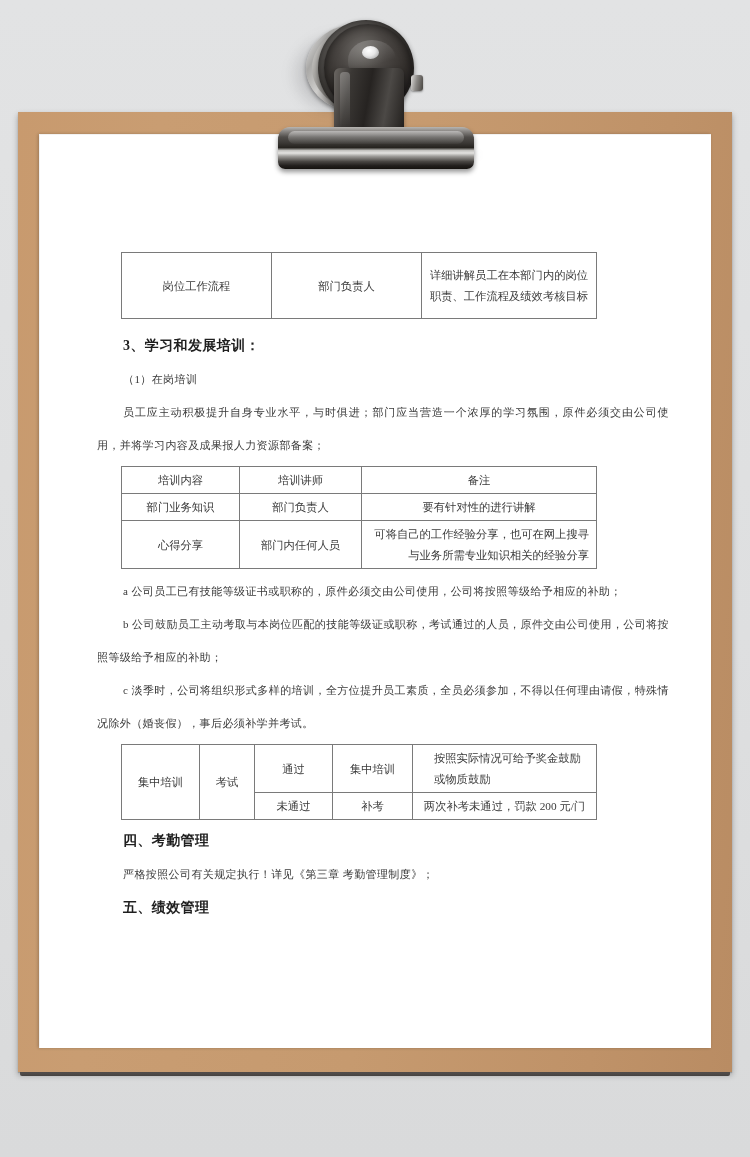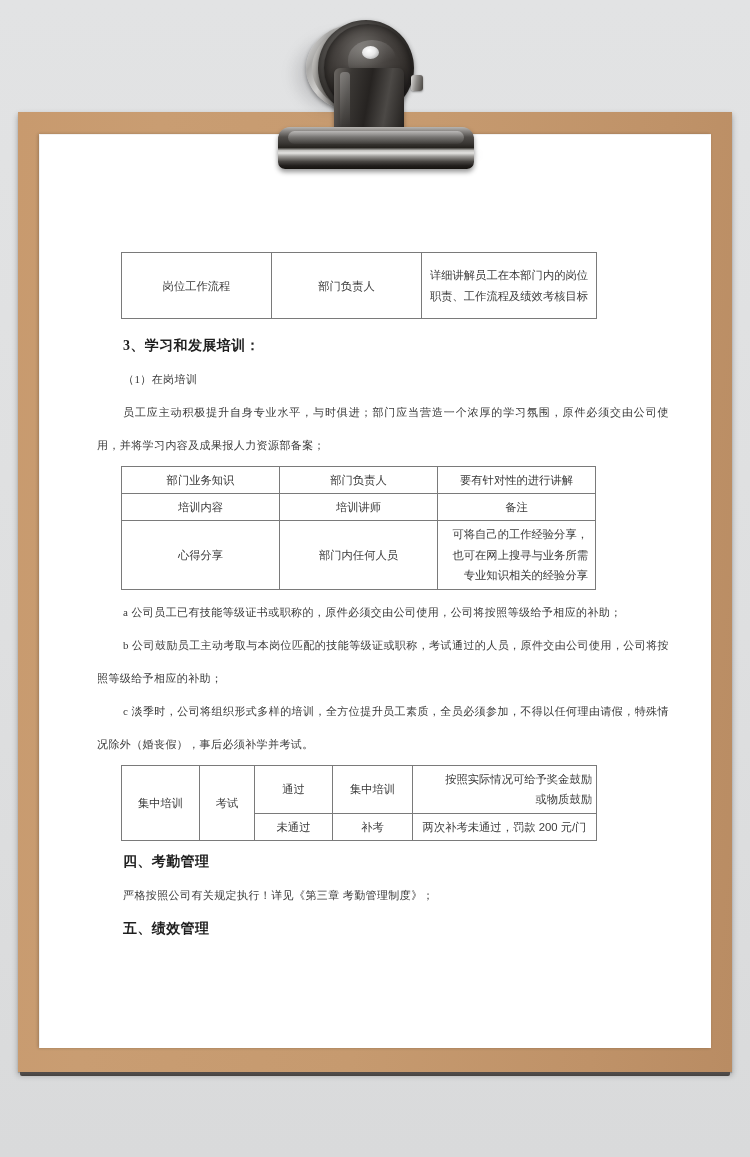--- a/index.html
+++ b/index.html
@@ -152,21 +152,21 @@
     margin: 0 0 0 24px;
     table-layout: fixed;
   }
   .tbl td {
     border: 1px solid #7a7a7a;
     font-size: 11.3px;
     line-height: 20px;
     text-align: center;
     padding: 3px 4px;
     color: #3a3a3a;
-    font-family: Liberation Sans, sans-serif;
+    font-family: Liberation Serif, serif;
   }
   .tbl td.wrapcell { line-height: 20.5px; }
 
   p.body {
     font-size: 11px;
     line-height: 33px;
     margin: 0;
     color: #3a3a3a;
     text-align: justify;
     letter-spacing: .4px;
@@ -209,28 +209,28 @@
 
       <p class="body indent">（1）在岗培训</p>
 
       <p class="body indent">员工应主动积极提升自身专业水平，与时俱进；部门应当营造一个浓厚的学习氛围，原件必须交由公司使用，并将学习内容及成果报人力资源部备案；</p>
 
       <div class="sp4"></div>
 
       <table class="tbl">
         <tbody>
           <tr>
+            <td style="width:118px;height:26px">培训内容</td>
+            <td style="width:122px">培训讲师</td>
+            <td style="width:235px">备注</td>
+          </tr>
+          <tr>
             <td style="height:26px">部门业务知识</td>
             <td>部门负责人</td>
             <td>要有针对性的进行讲解</td>
-          </tr>
-          <tr>
-            <td style="width:118px;height:26px">培训内容</td>
-            <td style="width:122px">培训讲师</td>
-            <td style="width:235px">备注</td>
           </tr>
           <tr>
             <td style="height:46px">心得分享</td>
             <td>部门内任何人员</td>
             <td class="wrapcell" style="text-align:right;padding-left:7px;padding-right:7px">可将自己的工作经验分享，也可在网上搜寻与业务所需专业知识相关的经验分享</td>
           </tr>
         </tbody>
       </table>
 
       <div class="sp6"></div>
@@ -244,21 +244,21 @@
 
       <div class="sp4"></div>
 
       <table class="tbl">
         <tbody>
           <tr>
             <td rowspan="2" style="width:78px;height:40px">集中培训</td>
             <td rowspan="2" style="width:55px">考试</td>
             <td style="width:78px;height:40px">通过</td>
             <td style="width:80px">集中培训</td>
-            <td class="wrapcell" style="width:184px;text-align:right;padding-left:21px">按照实际情况可给予奖金鼓励或物质鼓励</td>
+            <td class="wrapcell" style="width:184px;text-align:left;padding-left:21px">按照实际情况可给予奖金鼓励或物质鼓励</td>
           </tr>
           <tr>
             <td style="height:26px">未通过</td>
             <td>补考</td>
             <td>两次补考未通过，罚款 200 元/门</td>
           </tr>
         </tbody>
       </table>
 
       <div class="sp4"></div>

